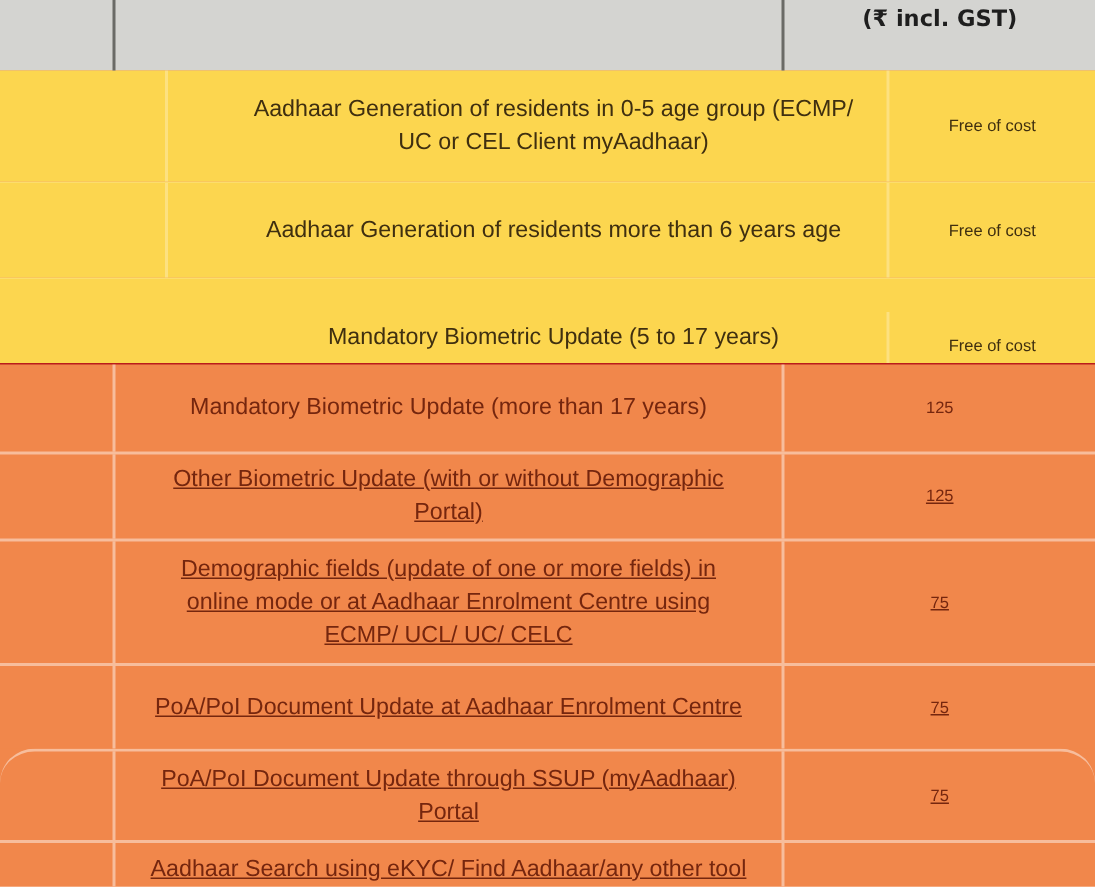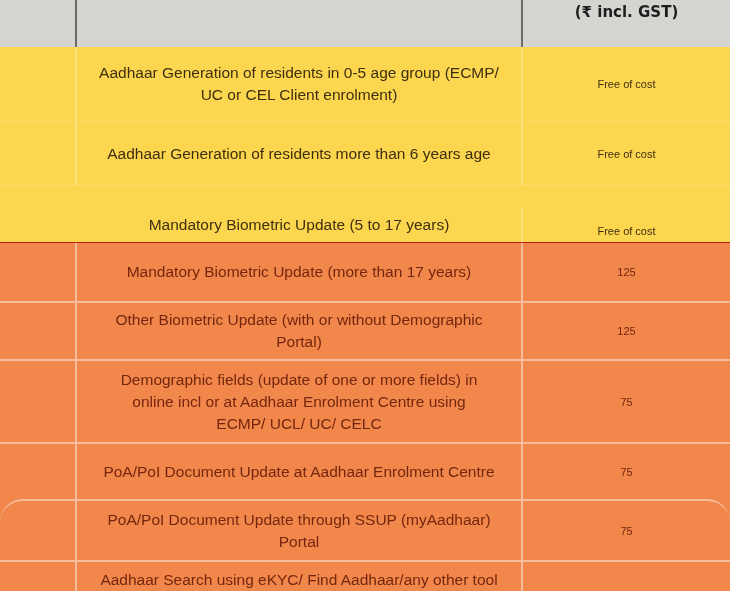--- a/index.html
+++ b/index.html
@@ -48,26 +48,26 @@
     align-items:flex-start;
     padding-top:1px;
     font-weight:bold;
     font-size:15px;
     font-family:"DejaVu Sans","Liberation Sans",sans-serif;
   }
 
   
   .row.free{background:var(--free-bg,#fcd64f);color:var(--free-text,#3f2f10);}
   .row.paid{background:var(--paid-bg,#f1874b);color:var(--paid-text,#75260e);}
-  .row.free .cell-num,.row.free .cell-service{border-right:2px solid rgba(255,255,255,0.28);}
+  .row.free .cell-num,.row.free .cell-service{border-right:2px solid rgba(255,255,255,0.28);margin-left:35px;}
   .row.paid .cell-num,.row.paid .cell-service{border-right:2px solid rgba(255,255,255,0.45);}
 
   
   #rows .row.free + .row.free{border-top:1px solid rgba(255,255,255,0.18);}
-  #rows .row.paid + .row.paid{border-top:2px solid rgba(255,255,255,0.45);}
+  #rows .row.paid + .row.paid{border-top:2px solid rgba(255,255,255,0.45);text-decoration:underline;}
   #rows .row.free + .row.paid{border-top:1px solid #b91c1c;}
 
   
   #rows .row:nth-child(1){min-height:74px;}
   #rows .row:nth-child(2){min-height:64px;}
   #rows .row:nth-child(3){min-height:57px;align-items:flex-end;}
   #rows .row:nth-child(4){min-height:59px;}
   #rows .row:nth-child(5){min-height:58px;}
   #rows .row:nth-child(6){min-height:83px;}
   #rows .row:nth-child(7){min-height:57px;}
@@ -87,21 +87,21 @@
     <div class="cell-fee">
       <span>(₹ incl. GST)</span>
     </div>
   </div>
 
   <div id="rows">
   <div class="row free">
     <div class="cell-num"></div>
     <div class="cell-service service-text">
           <span class="svc-line">Aadhaar Generation of residents in 0-5 age group (ECMP/</span>
-          <span class="svc-line">UC or CEL Client enrolment)</span>
+          <span class="svc-line">UC or CEL Client myAadhaar)</span>
         </div>
     <div class="cell-fee">
       <span class="fee-value">Free of cost</span>
     </div>
   </div>
 
   <div class="row free">
     <div class="cell-num"></div>
     <div class="cell-service service-text">
           <span class="svc-line">Aadhaar Generation of residents more than 6 years age</span>
@@ -139,21 +139,21 @@
         </div>
     <div class="cell-fee">
       <span class="fee-value">125</span>
     </div>
   </div>
 
   <div class="row paid">
     <div class="cell-num"></div>
     <div class="cell-service service-text">
           <span class="svc-line">Demographic fields (update of one or more fields) in</span>
-          <span class="svc-line">online incl or at Aadhaar Enrolment Centre using</span>
+          <span class="svc-line">online mode or at Aadhaar Enrolment Centre using</span>
           <span class="svc-line">ECMP/ UCL/ UC/ CELC</span>
         </div>
     <div class="cell-fee">
       <span class="fee-value">75</span>
     </div>
   </div>
 
   <div class="row paid">
     <div class="cell-num"></div>
     <div class="cell-service service-text">

